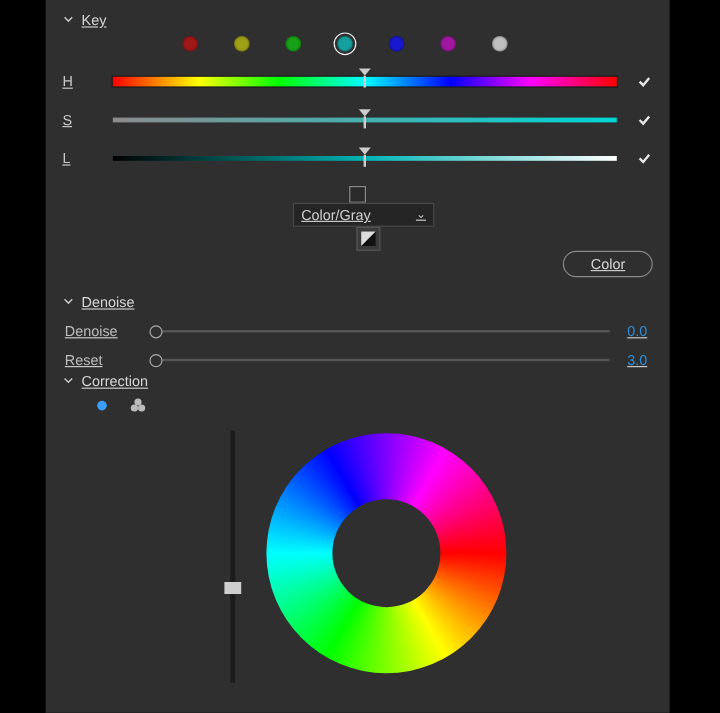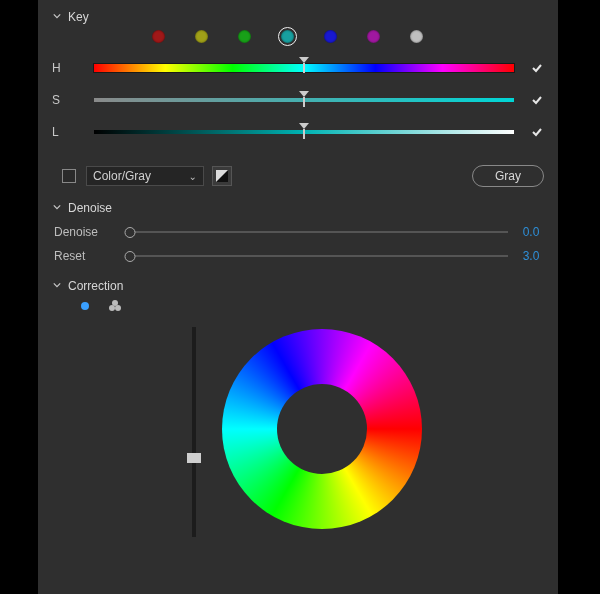--- a/index.html
+++ b/index.html
@@ -15,20 +15,21 @@
   }
   .panel {
     position: absolute;
     left: 38px;
     top: 0;
     width: 520px;
     height: 594px;
     background: #2f2f2f;
     box-sizing: border-box;
     padding: 8px 14px 0 14px;
+    text-decoration: underline;
   }
   .section-header {
     display: flex;
     align-items: center;
     gap: 6px;
     margin-top: 2px;
     margin-bottom: 6px;
   }
   .disclosure {
     width: 10px;
@@ -137,22 +138,23 @@
     display:inline-flex;
     align-items:center;
     justify-content:center;
     color:#e6e6e6;
     margin-left: 6px;
   }
   
   .cg-row {
     display:flex;
     align-items:center;
-    margin-top: 26px;
+    margin-top: 16px;
     margin-left: 10px;
+    flex-direction: column;
   }
   .checkbox {
     width:14px; height:14px;
     border:1px solid #888;
     background:#2a2a2a;
     display:inline-block;
     margin-right:10px;
     box-sizing:border-box;
   }
   .dropdown {
@@ -348,21 +350,21 @@
     <div class="dropdown">
       <span>Color/Gray</span>
       <span class="chev">⌄</span>
     </div>
     <span class="swatch-btn">
       <svg width="14" height="14" viewBox="0 0 14 14">
           <rect x="1" y="1" width="12" height="12" fill="#111"></rect>
           <path d="M1 1 L13 1 L1 13 Z" fill="#ddd"></path>
         </svg>
     </span>
-    <button class="reset-btn">Gray</button>
+    <button class="reset-btn">Color</button>
   </div>
 
   <div class="section-header" style="margin-top:14px">
     <span class="disclosure">
       <svg width="8" height="8" viewBox="0 0 10 10">
           <path d="M1 3 L5 7 L9 3" stroke="#c8c8c8" fill="none" stroke-width="1.5"></path>
         </svg>
     </span>
     <span class="section-title">Denoise</span>
   </div>
@@ -375,21 +377,21 @@
     <span class="refine-value">0.0</span>
   </div>
   <div class="refine-row">
     <span class="refine-label">Reset</span>
     <div class="refine-track">
       <div class="refine-thumb" style="left:0%"></div>
     </div>
     <span class="refine-value">3.0</span>
   </div>
 
-  <div class="section-header" style="margin-top:16px">
+  <div class="section-header" style="margin-top:4px">
     <span class="disclosure">
       <svg width="8" height="8" viewBox="0 0 10 10">
           <path d="M1 3 L5 7 L9 3" stroke="#c8c8c8" fill="none" stroke-width="1.5"></path>
         </svg>
     </span>
     <span class="section-title">Correction</span>
   </div>
 
   <div class="corr-icons">
     <span class="corr-dot">

